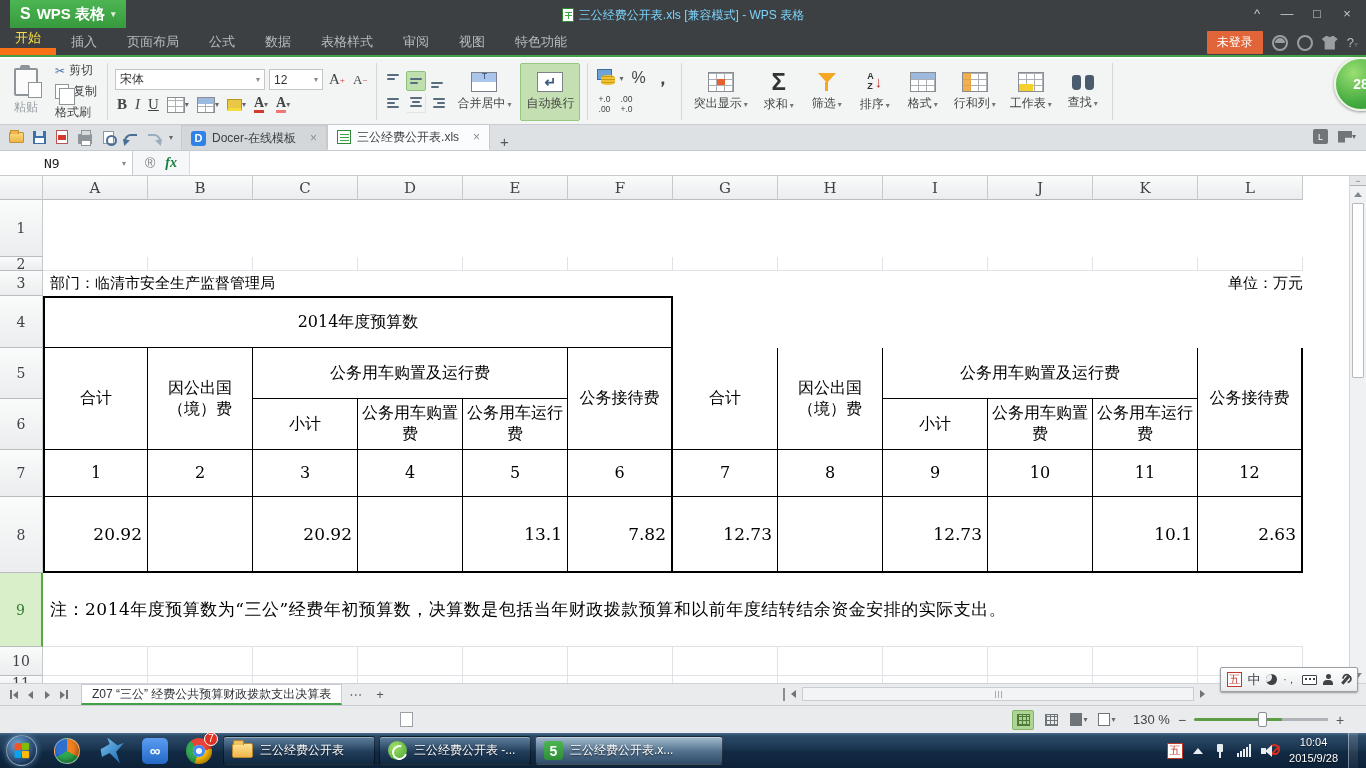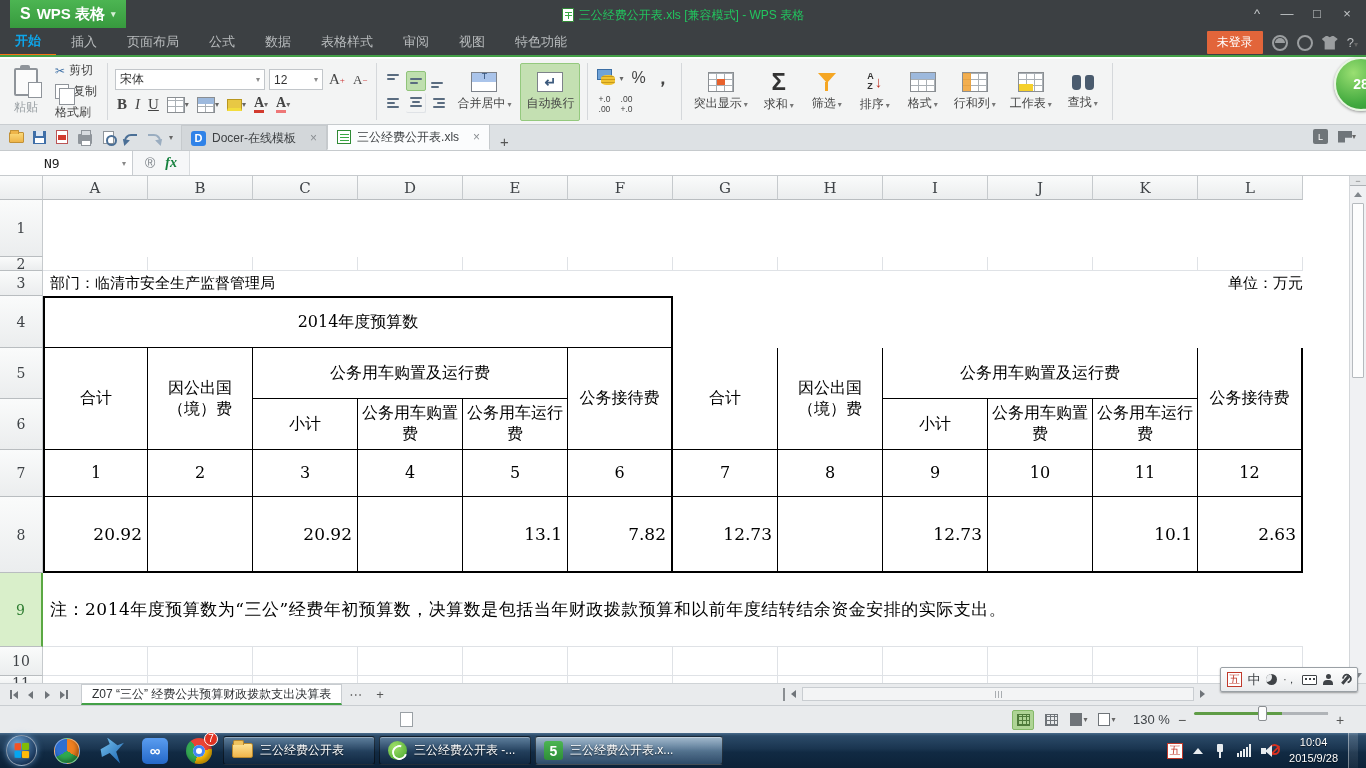--- a/index.html
+++ b/index.html
@@ -4,30 +4,30 @@
 <style>
   *{box-sizing:border-box;margin:0;padding:0}
   html,body{width:1366px;height:768px;overflow:hidden}
   body{position:relative;font-family:"Liberation Sans",sans-serif;font-size:12px;background:#fff;color:#333}
 
   
   .titlebar{position:absolute;left:0;top:0;width:1366px;height:28px;background:#3c4043;display:flex;align-items:center}
   .appbtn{height:28px;margin-left:10px;padding:0 10px;background:linear-gradient(#4cb552,#379a3e);color:#fff;font-weight:bold;font-size:15px;display:flex;align-items:center;gap:6px}
   .appbtn .s-logo{font-size:16px;font-weight:bold}
   .appbtn .dd{font-size:9px;color:#d6efd6}
-  .wintitle{position:absolute;left:0;right:0;text-align:center;color:#22c55e;font-size:12px;pointer-events:none}
+  .wintitle{position:absolute;left:0;right:0;text-align:center;color:#7dd3fc;font-size:12px;pointer-events:none}
   .wintitle .doc-ico{display:inline-block;width:12px;height:14px;background:#fff;border:1px solid #2f8a35;border-radius:1px;position:relative;top:3px;margin-right:5px}
   .wintitle .doc-ico::after{content:"";position:absolute;left:2px;top:3px;width:7px;height:7px;background:linear-gradient(#39a845,#39a845) 0 0/7px 1px no-repeat,linear-gradient(#39a845,#39a845) 0 3px/7px 1px no-repeat,linear-gradient(#39a845,#39a845) 3px 0/1px 7px no-repeat}
   .winbtns{position:absolute;right:4px;top:0;display:flex}
   .winbtn{width:30px;height:26px;display:flex;align-items:center;justify-content:center;color:#c3c6c8;font-size:13px}
 
   
   .menubar{position:absolute;left:0;top:28px;width:1366px;height:29px;background:#3c4043;border-bottom:2px solid #43a047;display:flex;align-items:center}
   .mtab{padding:0 15px;height:27px;display:flex;align-items:center;color:#b9bcbe;font-size:13px}
-  .mtab.active{color:#0ea5e9;border-bottom:1px solid #f97316;font-weight:bold}
+  .mtab.active{color:#fde047;border-bottom:7px solid #f97316;font-weight:normal}
   .menubar-right{position:absolute;right:8px;top:3px;display:flex;align-items:center;gap:9px}
   .loginbtn{background:#e2653a;color:#fff;padding:3px 10px;font-size:12px;border-radius:1px}
   .mb-ico{width:16px;height:16px;border-radius:50%;border:2px solid #9b9ea0;position:relative}
   .mb-ico.half::after{content:"";position:absolute;left:1px;top:1px;width:10px;height:5px;background:#9b9ea0;border-radius:5px 5px 0 0}
   .shirt{width:16px;height:14px;background:#9b9ea0;clip-path:polygon(0 25%,30% 0,50% 12%,70% 0,100% 25%,82% 45%,82% 100%,18% 100%,18% 45%)}
   .helpbtn{color:#b9bcbe;font-size:13px}
 
   
   .ribbon{position:absolute;left:0;top:59px;width:1366px;height:66px;background:#f3f4f4;border-bottom:1px solid #c9cdd1;display:flex;align-items:stretch;overflow:hidden}
   .sep{width:1px;background:#d5d8db;margin:4px 3px}
@@ -188,21 +188,21 @@
   .statusbar{position:absolute;left:0;top:705px;width:1366px;height:28px;background:#e9ebed;border-top:1px solid #c9cdd1;display:flex;align-items:center}
   .st-docico{position:absolute;left:400px;width:13px;height:15px;background:#fff;border:1px solid #9aa0a5}
   .views{position:absolute;left:1012px;display:flex;gap:6px;align-items:center}
   .viewbtn{width:22px;height:20px;display:flex;align-items:center;justify-content:center;border-radius:2px}
   .viewbtn.on{background:#aed495;border:1px solid #84b868}
   .vb-grid{width:13px;height:12px;background-image:repeating-linear-gradient(90deg,#4e7a3a 0 1px,transparent 1px 4px),repeating-linear-gradient(0deg,#4e7a3a 0 1px,transparent 1px 4px);border:1px solid #4e7a3a}
   .vb-grid.gray{border-color:#6f7479;background-image:repeating-linear-gradient(90deg,#6f7479 0 1px,transparent 1px 4px),repeating-linear-gradient(0deg,#6f7479 0 1px,transparent 1px 4px)}
   .vb-page{width:12px;height:13px;background:#6f7479;position:relative}
   .vb-page.light{background:#fff;border:1px solid #6f7479}
   .vb-dd{font-size:8px;color:#666;margin-left:1px}
-  .zoomzone{position:absolute;left:1133px;display:flex;gap:8px}
+  .zoomzone{position:absolute;left:1133px;display:flex;align-items:center;gap:8px}
   .zoomtxt{font-size:13px;color:#3f4347}
   .zbtn{font-size:14px;color:#555}
   .ztrack{width:134px;height:3px;background:#5f9c46;border-radius:2px;position:relative}
   .ztrack::after{content:"";position:absolute;right:0;top:0;width:46px;height:3px;background:#b0b4b8}
   .zhandle{position:absolute;left:64px;top:-6px;width:9px;height:15px;background:#fdfdfd;border:1px solid #8a8e92;border-radius:2px}
 
   
   .taskbar{position:absolute;left:0;top:733px;width:1366px;height:35px;background:linear-gradient(180deg,#4a6c8c 0%,#2b4a68 8%,#1a3550 45%,#112a43 55%,#0c2238 100%);display:flex;align-items:center}
   .orb{width:31px;height:31px;border-radius:50%;margin:0 8px 0 6px;background:radial-gradient(circle at 35% 30%,#6ea6d8,#1c3a5e 70%,#0a1a2e);border:1px solid rgba(255,255,255,.45);display:flex;align-items:center;justify-content:center;box-shadow:0 0 6px rgba(120,180,240,.6)}
   .wflag{display:grid;grid-template-columns:7px 7px;grid-template-rows:7px 7px;gap:1px;transform:perspective(40px) rotateY(-14deg)}

